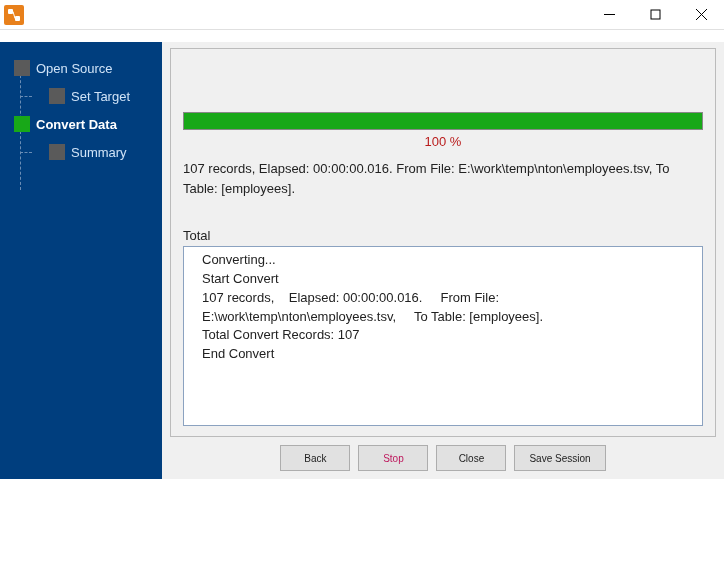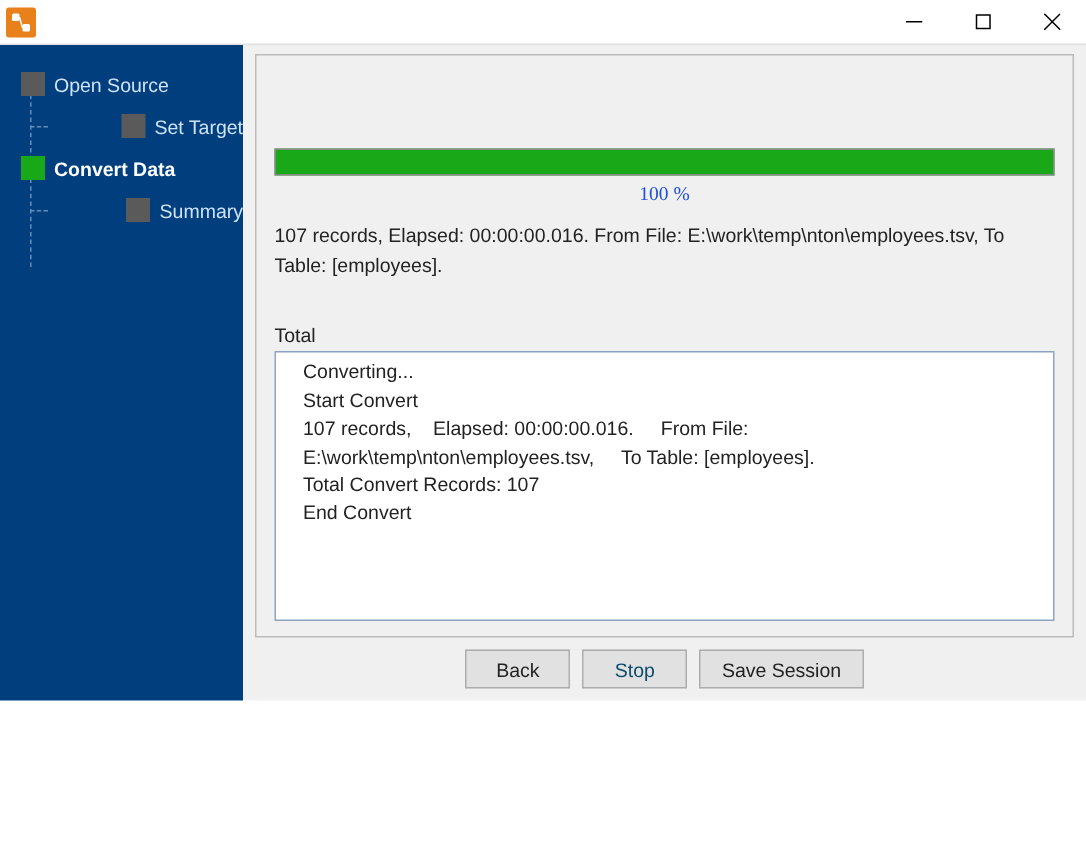--- a/index.html
+++ b/index.html
@@ -6,46 +6,46 @@
     body { font-family: "Segoe UI", Tahoma, sans-serif; font-size: 13px; background: #fff; width: 724px; height: 573px; overflow: hidden; }
 
     .titlebar { height: 30px; background: #fff; display: flex; align-items: center; justify-content: space-between; border-bottom: 1px solid #e0e0e0; }
     .titlebar-left { display: flex; align-items: center; padding-left: 4px; }
     .app-icon { width: 20px; height: 20px; background: #e8801b; border-radius: 2px; display: flex; align-items: center; justify-content: center; margin-right: 6px; }
     .app-icon svg { width: 14px; height: 14px; }
     .titlebar-controls { display: flex; height: 100%; }
     .titlebar-btn { width: 46px; height: 100%; display: flex; align-items: center; justify-content: center; cursor: pointer; }
     .titlebar-btn svg { width: 11px; height: 11px; }
 
-    .body-area { display: flex; height: 437px; }
+    .body-area { display: flex; height: 437px; margin-top: 12px; }
 
     .sidebar { width: 162px; background: #003e7e; color: #fff; padding-top: 12px; flex-shrink: 0; position: relative; }
     .tree-line { border-left: 1px dashed #6a8db5; position: absolute; left: 20px; top: 28px; height: 120px; }
     .tree-item { display: flex; align-items: center; padding: 6px 0 6px 14px; cursor: pointer; position: relative; }
-    .tree-item.child { padding-left: 49px; justify-content: flex-end; }
+    .tree-item.child { padding-left: 49px; }
     .tree-item .hline { position: absolute; border-top: 1px dashed #6a8db5; left: 20px; width: 12px; top: 50%; }
     .tree-box { width: 16px; height: 16px; background: #5a5a5a; margin-right: 6px; flex-shrink: 0; }
     .tree-box.active { background: #18a818; }
     .tree-label { color: #cfe3f7; }
     .tree-item.active .tree-label { color: #fff; font-weight: bold; }
 
     .content { flex: 1; background: #f0f0f0; display: flex; flex-direction: column; padding: 6px 8px 8px 8px; }
     .main-panel { flex: 1; background: #f0f0f0; border: 1px solid #bbb; padding: 10px 12px; display: flex; flex-direction: column; overflow: hidden; }
 
     .spacer-top { height: 60px; }
     .progress-bar { height: 20px; background: #18a818; border: 1px solid #888; width: 100%; }
-    .progress-label { text-align: center; margin: 4px 0 10px 0; color: #1d4ed8; font-family: Liberation Serif, serif; }
+    .progress-label { text-align: center; margin: 4px 0 10px 0; color: #b91c1c; }
     .status-line { color: #222; line-height: 1.5; margin-bottom: 30px; }
 
     .output-label { color: #222; margin-bottom: 3px; }
     .output-box { flex: 1; background: #fff; border: 1px solid #8ba2c0; padding: 4px 18px; color: #222; line-height: 1.45; font-size: 13px; white-space: pre-wrap; overflow-y: auto; resize: none; font-family: inherit; min-height: 180px; }
 
     .button-row { display: flex; gap: 8px; justify-content: center; padding-top: 8px; }
-    .btn { min-width: 70px; height: 26px; padding: 0 14px; background: #e1e1e1; border: 1px solid #adadad; cursor: pointer; font-size: 13px; font-family: inherit; color: #222; }
-    .btn:disabled { color: #0c4a6e; cursor: default; }
+    .btn { min-width: 70px; height: 26px; padding: 0 14px; background: #e1e1e1; border: 1px solid #adadad; cursor: pointer; font-size: 10px; font-family: inherit; color: #222; }
+    .btn:disabled { color: #be185d; cursor: default; }
   </style>
 </head>
 <body>
 
 <div class="titlebar">
   <div class="titlebar-left">
     <div class="app-icon">
       <svg viewBox="0 0 14 14">
           <rect x="1" y="1" width="5" height="5" fill="#fff" rx="1"></rect>
           <rect x="8" y="8" width="5" height="5" fill="#fff" rx="1"></rect>
@@ -108,16 +108,17 @@
 Start Convert
 107 records,    Elapsed: 00:00:00.016.     From File: E:\work\temp\nton\employees.tsv,     To Table: [employees].
 Total Convert Records: 107
 End Convert
 </textarea>
     </div>
 
     <div class="button-row">
       <button class="btn">Back</button>
       <button class="btn" disabled="">Stop</button>
+      <button class="btn">Close</button>
       <button class="btn">Save Session</button>
     </div>
   </div>
 </div>
 
 </body></html>

